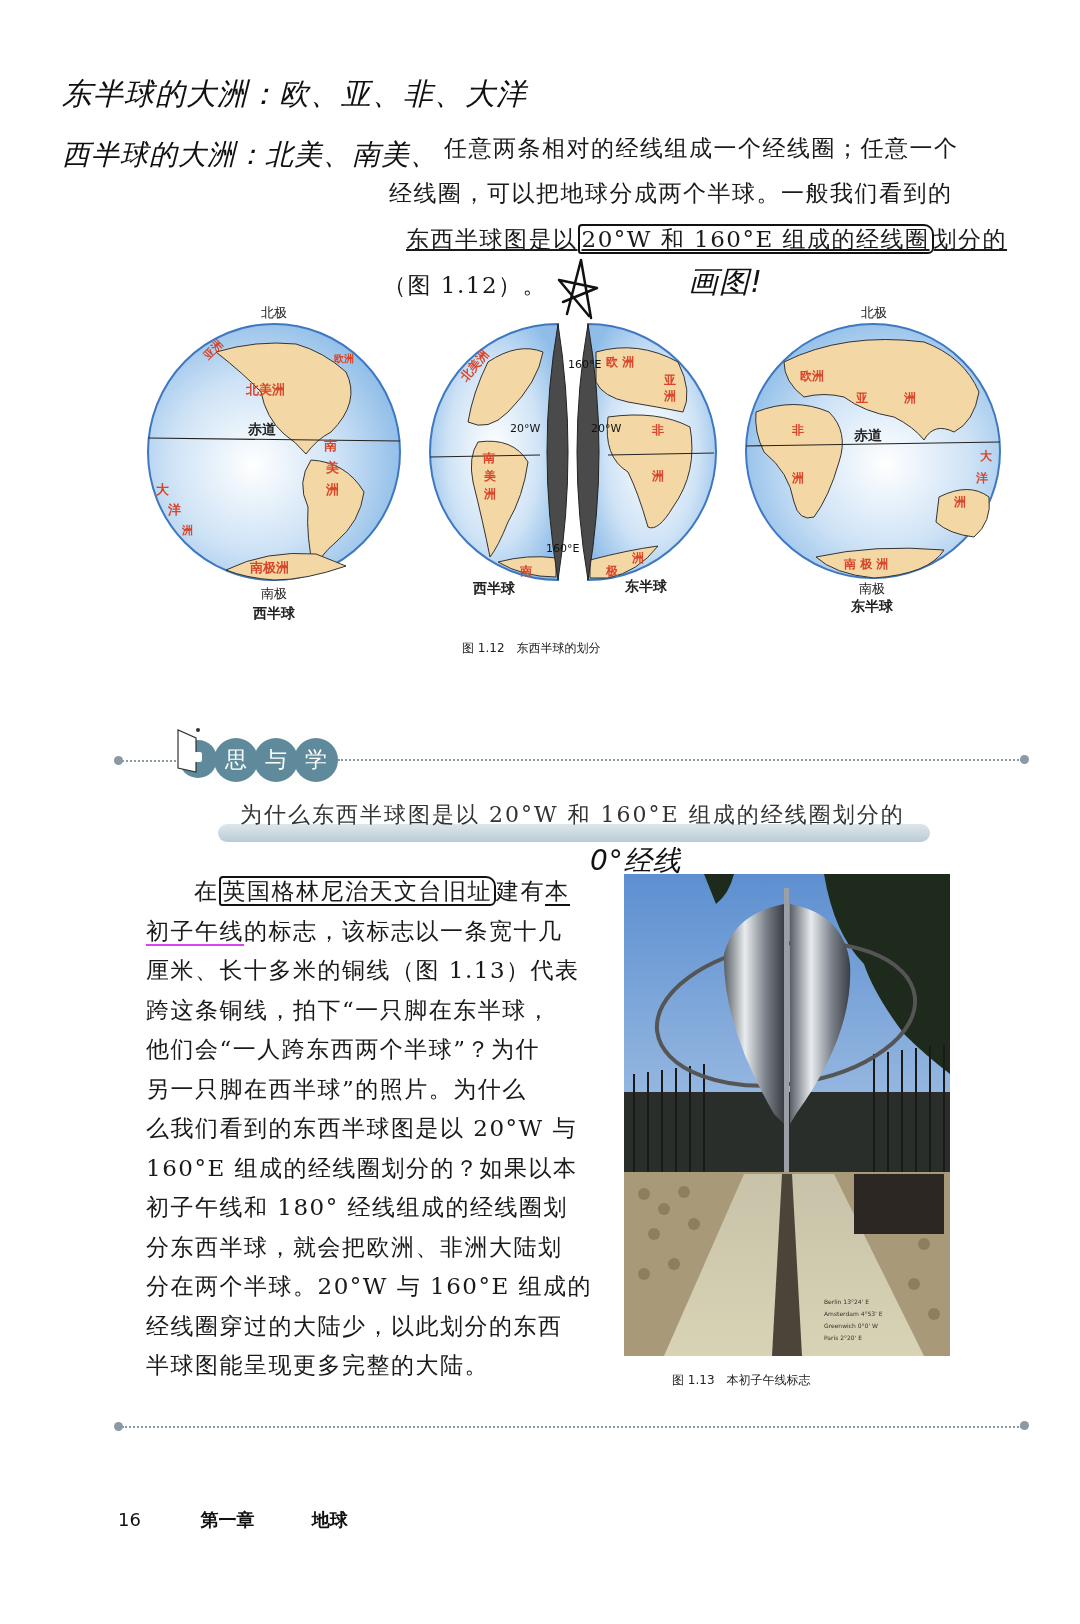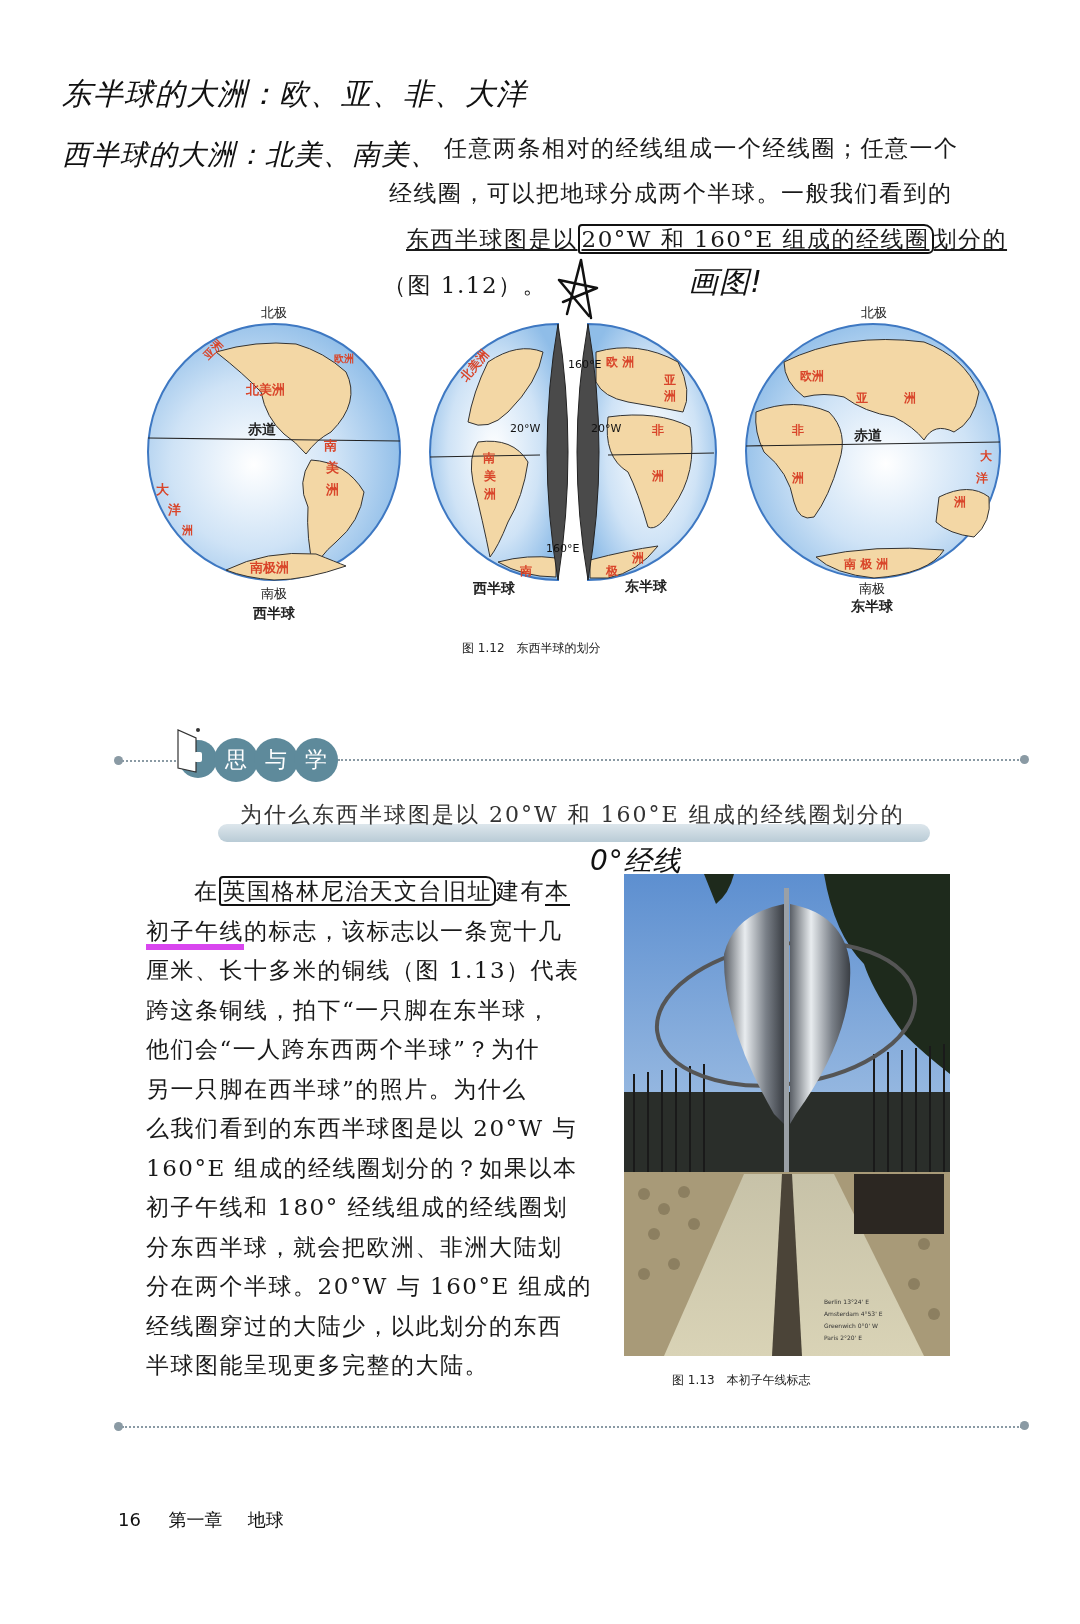--- a/index.html
+++ b/index.html
@@ -1,21 +1,21 @@
 <!DOCTYPE html>
 <html><head>
 <meta charset="utf-8">
 <style>
   html, body { margin:0; padding:0; }
   body { width:1080px; height:1624px; background:#ffffff; position:relative; overflow:hidden;
          font-family:"DejaVu Serif","Liberation Serif",serif; color:#1a1a1a; }
   .abs { position:absolute; }
   .hand { font-family:"DejaVu Sans","Liberation Sans",sans-serif; font-style:italic; color:#111; letter-spacing:1px; }
   .body-text { font-size:23px; letter-spacing:1.5px; white-space:nowrap; }
-  .sans-bold { font-family:"DejaVu Sans","Liberation Sans",sans-serif; font-weight:normal; }
+  .sans-bold { font-family:"DejaVu Sans","Liberation Sans",sans-serif; font-weight:bold;margin-left:32px; }
   .globe-label { font-family:"DejaVu Sans","Liberation Sans",sans-serif; font-weight:normal; font-size:13px; color:#222; text-align:center; }
   .hemi-label { font-family:"DejaVu Sans","Liberation Sans",sans-serif; font-weight:bold; font-size:14px; color:#222; text-align:center; }
   .caption { font-family:"DejaVu Sans","Liberation Sans",sans-serif; font-size:12px; color:#222; white-space:nowrap; }
   .boxed { border:2px solid #111; border-radius:4px 10px 6px 3px; padding:0 2px; }
   .dotline { border-top:2px dotted #8a9aa4; height:0; }
   .dot-end { width:9px; height:9px; border-radius:50%; background:#8a9aa4; }
   .badge-circle { width:44px; height:44px; border-radius:50%; background:#5e8a9b; color:#fff;
                   font-family:"DejaVu Sans","Liberation Sans",sans-serif; font-size:22px; line-height:44px; text-align:center; }
   .question-bar { background:linear-gradient(#dde6ec,#b9cbd6); border-radius:12px; height:18px; }
   .question-text { font-size:22px; color:#333; letter-spacing:2px; white-space:nowrap; }
@@ -167,21 +167,21 @@
 <div class="abs question-bar" style="left:218px; top:824px; width:712px;"></div>
 <div class="abs question-text" style="left:240px; top:800px;">为什么东西半球图是以 20°W 和 160°E 组成的经线圈划分的</div>
 
 <div class="abs hand" style="left:552px; top:842px; font-size:28px;margin-left:38px;">0°经线</div>
 
 <div class="abs" style="left:146px; top:872px; width:410px;">
   <div class="body-text" style="height:39.5px; line-height:39.5px; padding-left:48px;">
     <span>在</span><span class="boxed">英国格林尼治天文台旧址</span><span>建有</span><span style="border-bottom:2px solid #111;">本</span>
   </div>
   <div class="body-text" style="height:39.5px; line-height:39.5px;">
-    <span style="border-bottom:6px solid #d946ef;">初子午线</span><span>的标志，该标志以一条宽十几</span>
+    <span style="border-bottom:2px solid #d946ef;">初子午线</span><span>的标志，该标志以一条宽十几</span>
   </div>
   <div class="body-text" style="height:39.5px; line-height:39.5px;">厘米、长十多米的铜线（图 1.13）代表</div>
   <div class="body-text" style="height:39.5px; line-height:39.5px;">跨这条铜线，拍下“一只脚在东半球，</div>
   <div class="body-text" style="height:39.5px; line-height:39.5px;">他们会“一人跨东西两个半球”？为什</div>
   <div class="body-text" style="height:39.5px; line-height:39.5px;">另一只脚在西半球”的照片。为什么</div>
   <div class="body-text" style="height:39.5px; line-height:39.5px;">么我们看到的东西半球图是以 20°W 与</div>
   <div class="body-text" style="height:39.5px; line-height:39.5px;">160°E 组成的经线圈划分的？如果以本</div>
   <div class="body-text" style="height:39.5px; line-height:39.5px;">初子午线和 180° 经线组成的经线圈划</div>
   <div class="body-text" style="height:39.5px; line-height:39.5px;">分东西半球，就会把欧洲、非洲大陆划</div>
   <div class="body-text" style="height:39.5px; line-height:39.5px;">分在两个半球。20°W 与 160°E 组成的</div>

